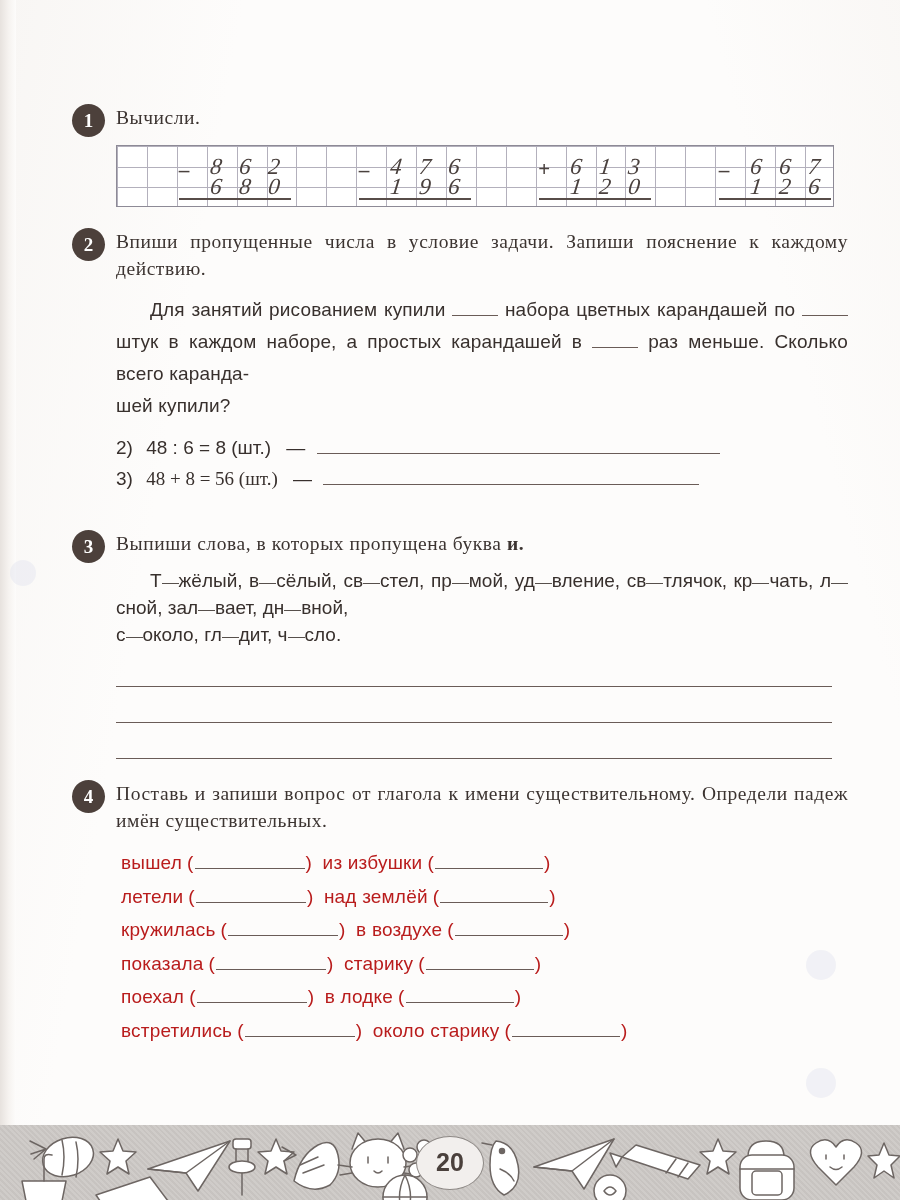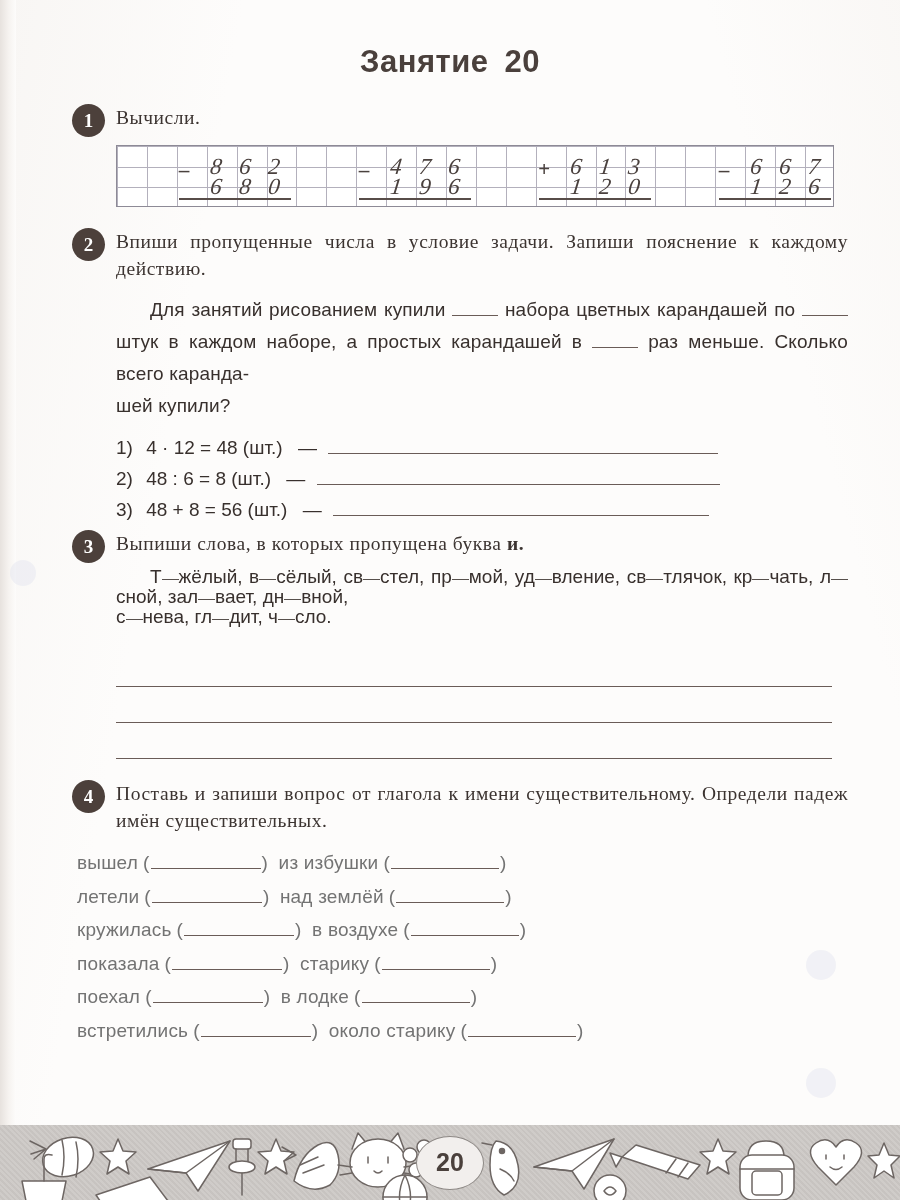--- a/index.html
+++ b/index.html
@@ -172,40 +172,41 @@
     height: 17px;
     vertical-align: baseline;
   }
 
   
   .words {
     margin-left: 44px;
     margin-top: 10px;
     font-family: "Liberation Sans", sans-serif;
     font-size: 19px;
-    line-height: 20px;
+    line-height: 27px;
     color: #38302d;
     text-align: justify;
     text-indent: 34px;
   }
   .words .lastline { display: block; text-indent: 0; }
   .gap {
     display: inline-block;
     width: 17px;
     border-bottom: 1.6px solid #57504c;
     position: relative;
     top: -3px;
   }
 
   
   .pairs {
+    margin-left: 44px;
     margin-top: 12px;
     font-family: "Liberation Sans", sans-serif;
     font-size: 19px;
-    color: #737373;
+    color: #b91c1c;
   }
   .pair {
     height: 33.5px;
     line-height: 33.5px;
     white-space: nowrap;
     letter-spacing: 0.2px;
   }
   .paren { display: inline-block; }
   .pblank {
     display: inline-block;
@@ -267,23 +268,20 @@
 <body>
 
 <div class="page">
   <div class="paper-tint"></div>
   <div class="bleed-left"></div>
 
   <div class="ghost" style="left:806px; top:950px; width:30px; height:30px;"></div>
   <div class="ghost" style="left:806px; top:1068px; width:30px; height:30px;"></div>
   <div class="ghost" style="left:10px; top:560px; width:26px; height:26px;"></div>
 
-  <div class="title">
-    <span>Занятие</span><span class="num">20</span>
-  </div>
 
   <div class="ex" style="top:104px;">
     <div class="badge">1</div>
     <div class="prompt one-line">Вычисли.</div>
   </div>
 
   <div class="grid-wrap">
     <div class="grid-cells"></div>
 
     <div class="colsum" style="left:56px; width:120px;">
@@ -341,51 +339,45 @@
       <span>набора цветных карандашей по</span>
       <span class="blank b4"></span>
       <span>штук в каждом наборе, а простых карандашей в</span>
       <span class="blank b4"></span>
       <span>раз меньше. Сколько всего каранда-</span>
       <span class="lastline">шей купили?</span>
     </div>
 
     <div class="steps">
       <div class="step">
-        <span class="eq">1)</span>
-        <span class="eq" style="margin-left:8px;">4 · 12 = 48  (шт.)</span>
-        <span class="dash">—</span>
-        <span class="fill" style="width:390px;"></span>
-      </div>
-      <div class="step">
         <span class="eq">2)</span>
         <span class="eq" style="margin-left:8px;">48 : 6 = 8  (шт.)</span>
         <span class="dash">—</span>
         <span class="fill" style="width:403px;"></span>
       </div>
       <div class="step">
         <span class="eq">3)</span>
-        <span class="eq" style="margin-left:8px;">48 + 8 = 56  (шт.)</span>
+        <span class="eq" style="margin-left:8px;font-family:Liberation Serif, serif;">48 + 8 = 56  (шт.)</span>
         <span class="dash">—</span>
         <span class="fill" style="width:376px;"></span>
       </div>
     </div>
   </div>
 
   <div class="ex" style="top:530px;">
     <div class="badge">3</div>
     <div class="prompt one-line">
       <span>Выпиши слова, в которых пропущена буква</span>
       <b>и.</b>
     </div>
 
     <div class="words">
       <span>Т</span><span class="gap"></span><span>жёлый, в</span><span class="gap"></span><span>сёлый, св</span><span class="gap"></span><span>стел, пр</span><span class="gap"></span><span>мой, уд</span><span class="gap"></span><span>вление,</span>
       <span>св</span><span class="gap"></span><span>тлячок, кр</span><span class="gap"></span><span>чать, л</span><span class="gap"></span><span>сной, зал</span><span class="gap"></span><span>вает, дн</span><span class="gap"></span><span>вной,</span>
-      <span class="lastline"><span>с</span><span class="gap"></span><span>нева, гл</span><span class="gap"></span><span>дит, ч</span><span class="gap"></span><span>сло.</span></span>
+      <span class="lastline"><span>с</span><span class="gap"></span><span>около, гл</span><span class="gap"></span><span>дит, ч</span><span class="gap"></span><span>сло.</span></span>
     </div>
   </div>
 
   <div class="wline" style="left:116px; width:716px; top:686px;"></div>
   <div class="wline" style="left:116px; width:716px; top:722px;"></div>
   <div class="wline" style="left:116px; width:716px; top:758px;"></div>
 
   <div class="ex" style="top:780px;">
     <div class="badge">4</div>
     <div class="prompt">Поставь и запиши вопрос от глагола к имени суще­ствительному. Определи падеж имён существительных.</div>

